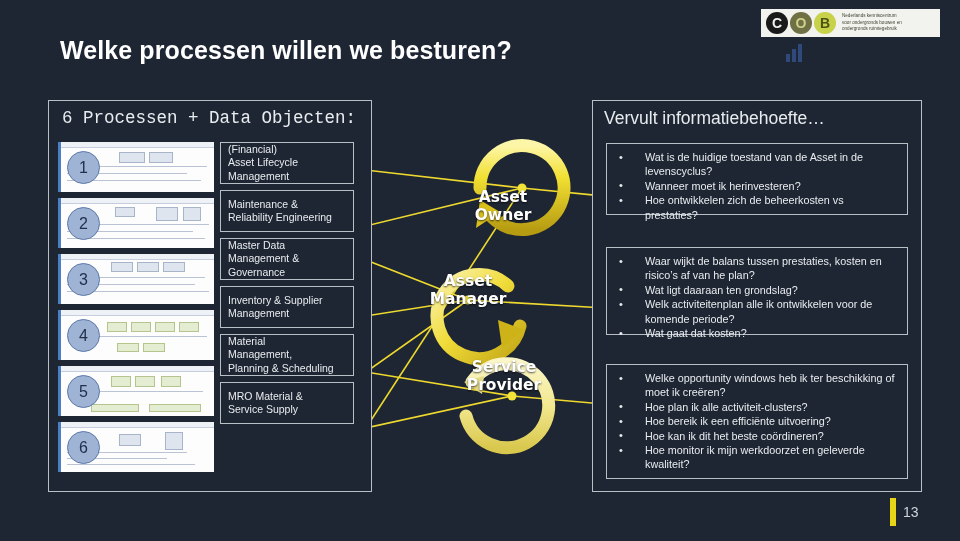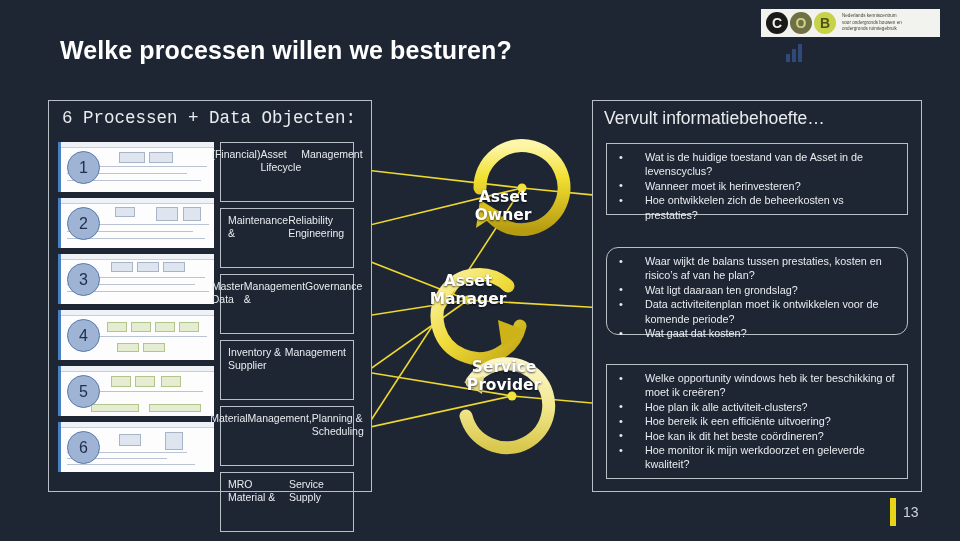--- a/index.html
+++ b/index.html
@@ -163,30 +163,30 @@
 
   
   .proc-boxes {
     position: absolute;
     left: 220px;
     top: 142px;
     width: 134px;
   }
   .proc-box {
     width: 134px;
-    height: 60px;
+    height: 42px;
     margin-bottom: 6px;
     border: 1.5px solid #b9bfc7;
     box-sizing: border-box;
     color: #e9ecef;
     font-size: 10.5px;
     line-height: 13.4px;
     padding: 5px 7px;
     display: flex;
-    flex-direction: row;
+    flex-direction: column;
     justify-content: center;
   }
 
   
   .qbox {
     position: absolute;
     left: 606px;
     border: 1.5px solid #b9bfc7;
     box-sizing: border-box;
     padding: 6px 8px 6px 6px;
@@ -203,21 +203,21 @@
   }
   .qbox li::before {
     content: "\2022";
     position: absolute;
     left: 6px;
     top: -0.5px;
     color: #e9ecef;
     font-size: 11px;
   }
   .qbox-1 { top: 143px; height: 72px; }
-  .qbox-2 { top: 247px; height: 88px; border-radius: 12px; }
+  .qbox-2 { top: 247px; height: 88px; }
   .qbox-3 { top: 364px; height: 115px; }
 
   
   .center-svg {
     position: absolute;
     left: 372px;
     top: 100px;
     width: 220px;
     height: 392px;
   }
@@ -455,21 +455,21 @@
       <li>Wat is de huidige toestand van de Asset in de levenscyclus?</li>
       <li>Wanneer moet ik herinvesteren?</li>
       <li>Hoe ontwikkelen zich de beheerkosten vs prestaties?</li>
     </ul>
   </div>
 
   <div class="qbox qbox-2">
     <ul>
       <li>Waar wijkt de balans tussen prestaties, kosten en risico’s af van he plan?</li>
       <li>Wat ligt daaraan ten grondslag?</li>
-      <li>Data activiteitenplan moet ik ontwikkelen voor de komende periode?</li>
+      <li>Welk activiteitenplan alle ik ontwikkelen voor de komende periode?</li>
       <li>Wat gaat dat kosten?</li>
     </ul>
   </div>
 
   <div class="qbox qbox-3">
     <ul>
       <li>Welke opportunity windows heb ik ter beschikking of moet ik creëren?</li>
       <li>Hoe plan ik alle activiteit-clusters?</li>
       <li>Hoe bereik ik een efficiënte uitvoering?</li>
       <li>Hoe kan ik dit het beste coördineren?</li>

